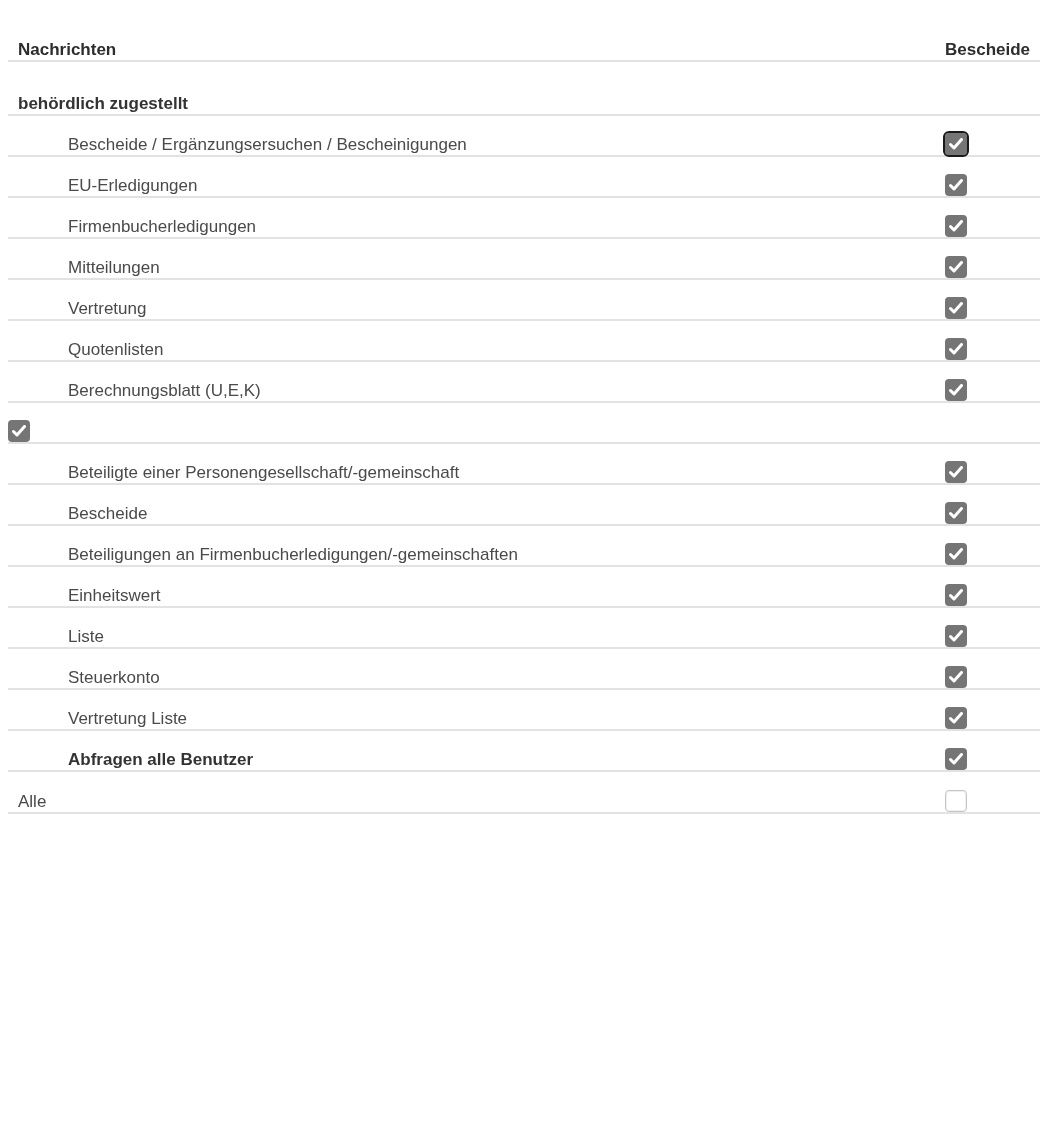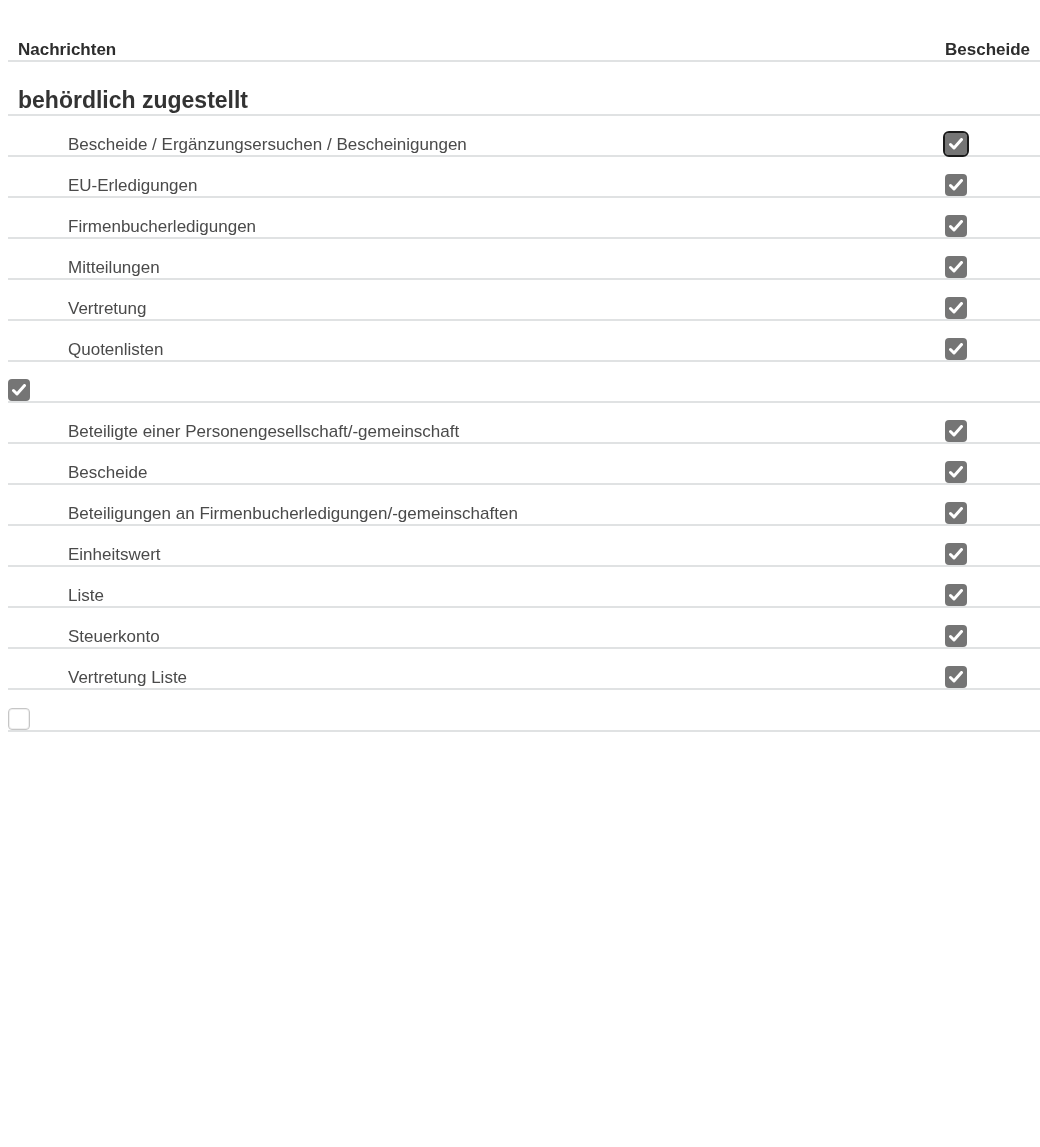--- a/index.html
+++ b/index.html
@@ -46,21 +46,21 @@
   .header-row .check-col {
     padding-left: 5px;
     font-size: 17px;
     font-weight: bold;
     color: var(--header-text, #2d2d2d);
   }
   
   .section-row { height: 54px; }
   .section-row .label {
     padding-left: 10px;
-    font-size: 23px;
+    font-size: 17px;
     font-weight: bold;
     color: var(--section-text, #333333);
   }
   
   .item-row { height: 41px; }
   .item-row .label {
     padding-left: 60px;
     font-size: 17px;
     color: var(--item-text, #4a4a4a);
   }
@@ -174,20 +174,30 @@
         <div class="label">Quotenlisten</div>
         <div class="check-col">
           <span class="checkbox checked">
             <svg viewBox="0 0 14 12">
               <polyline points="1.5,6.5 5,10 12.5,1.5" fill="none" stroke="#ffffff" stroke-width="3" stroke-linecap="round" stroke-linejoin="round"></polyline>
             </svg>
           </span>
         </div>
       </div>
       <div class="row item-row">
+        <div class="label">Berechnungsblatt (U,E,K)</div>
+        <div class="check-col">
+          <span class="checkbox checked">
+            <svg viewBox="0 0 14 12">
+              <polyline points="1.5,6.5 5,10 12.5,1.5" fill="none" stroke="#ffffff" stroke-width="3" stroke-linecap="round" stroke-linejoin="round"></polyline>
+            </svg>
+          </span>
+        </div>
+      </div>
+      <div class="row item-row">
         <div class="check-col">
           <span class="checkbox checked">
             <svg viewBox="0 0 14 12">
               <polyline points="1.5,6.5 5,10 12.5,1.5" fill="none" stroke="#ffffff" stroke-width="3" stroke-linecap="round" stroke-linejoin="round"></polyline>
             </svg>
           </span>
         </div>
       </div>
       <div class="row item-row">
         <div class="label">Beteiligte einer Personengesellschaft/-gemeinschaft</div>
@@ -252,21 +262,32 @@
       <div class="row item-row">
         <div class="label">Vertretung Liste</div>
         <div class="check-col">
           <span class="checkbox checked">
             <svg viewBox="0 0 14 12">
               <polyline points="1.5,6.5 5,10 12.5,1.5" fill="none" stroke="#ffffff" stroke-width="3" stroke-linecap="round" stroke-linejoin="round"></polyline>
             </svg>
           </span>
         </div>
       </div>
+      <div class="row item-row bold">
+        <div class="label">Abfragen alle Benutzer</div>
+        <div class="check-col">
+          <span class="checkbox checked">
+            <svg viewBox="0 0 14 12">
+              <polyline points="1.5,6.5 5,10 12.5,1.5" fill="none" stroke="#ffffff" stroke-width="3" stroke-linecap="round" stroke-linejoin="round"></polyline>
+            </svg>
+          </span>
+        </div>
+      </div>
     </div>
 
   <div class="row alle-row">
+    <div class="label">Alle</div>
     <div class="check-col">
       <span class="checkbox unchecked"></span>
     </div>
   </div>
 
 </div>
 
 </body></html>

